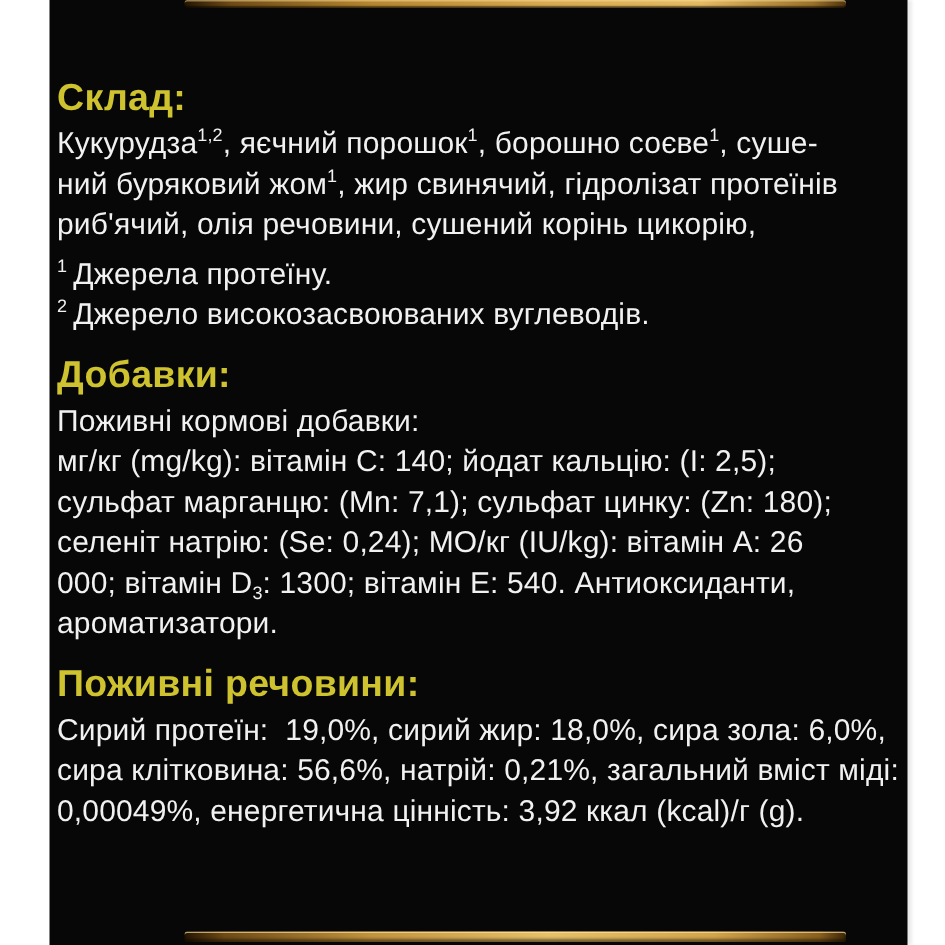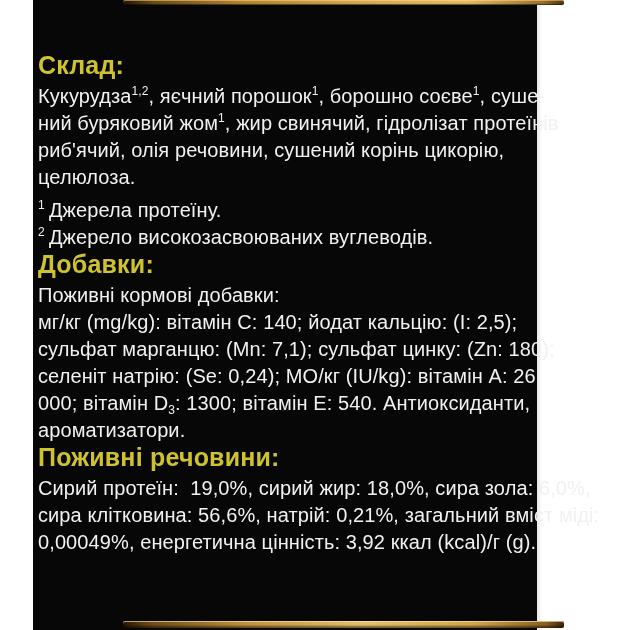--- a/index.html
+++ b/index.html
@@ -14,21 +14,21 @@
   .stage {
     position: relative;
     width: 630px;
     height: 630px;
     background: #ffffff;
   }
   .panel {
     position: absolute;
     left: 33px;
     top: 0;
-    width: 504px;
+    width: 572px;
     height: 630px;
     background: #070707;
     box-shadow: 3px 0 2px rgba(0,0,0,0.08);
   }
   .gold-bar {
     position: absolute;
     border-radius: 2px;
   }
   .gold-bar.top {
     left: 90px; top: 0; width: 441px; height: 5px;
@@ -49,20 +49,21 @@
   }
   .sec-title {
     font-size: 25px;
     line-height: 27px;
     font-weight: bold;
     color: var(--gold, #cec32f);
     margin: 0 0 4px 0;
     letter-spacing: 0.2px;
   }
   .sec-title.gap {
+    margin-top: 13px;
   }
   .line {
     font-size: 20px;
     line-height: 27px;
     white-space: nowrap;
     letter-spacing: 0.1px;
   }
   .footnotes {
     margin-top: 6px;
   }
@@ -89,21 +90,20 @@
 
     <div class="gold-bar top"></div>
 
     <div class="content" style="color: rgb(241, 241, 241);">
 
       <div>
         <div class="sec-title">Склад:</div>
         <div class="line">Кукурудза<sup>1,2</sup>, яєчний порошок<sup>1</sup>, борошно соєве<sup>1</sup>, суше-</div>
         <div class="line">ний буряковий жом<sup>1</sup>, жир свинячий, гідролізат протеїнів</div>
         <div class="line">риб'ячий, олія речовини, сушений корінь цикорію,</div>
-        <div class="line">целюлоза.</div>
         <div class="footnotes">
           <div class="line"><sup>1</sup> Джерела протеїну.</div>
           <div class="line"><sup>2</sup> Джерело високозасвоюваних вуглеводів.</div>
         </div>
       </div>
 
       <div>
         <div class="sec-title gap">Добавки:</div>
         <div class="line">Поживні кормові добавки:</div>
         <div class="line">мг/кг (mg/kg): вітамін C: 140; йодат кальцію: (I: 2,5);</div>

